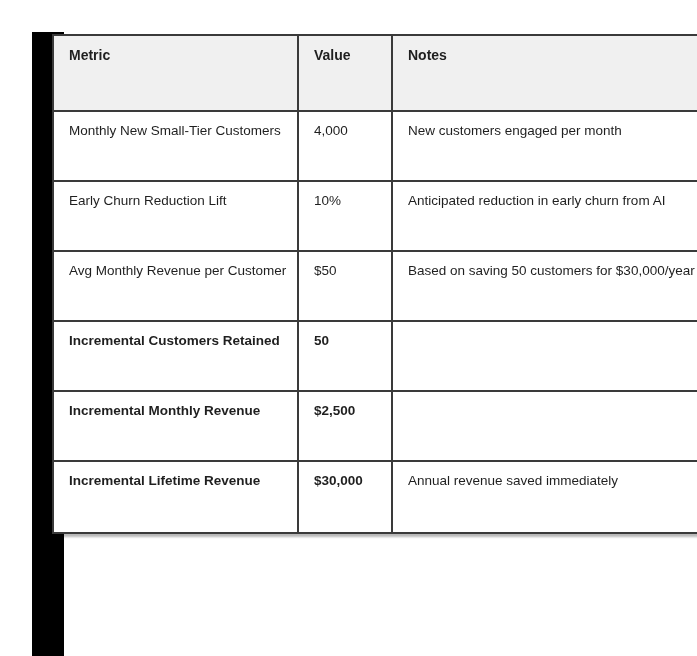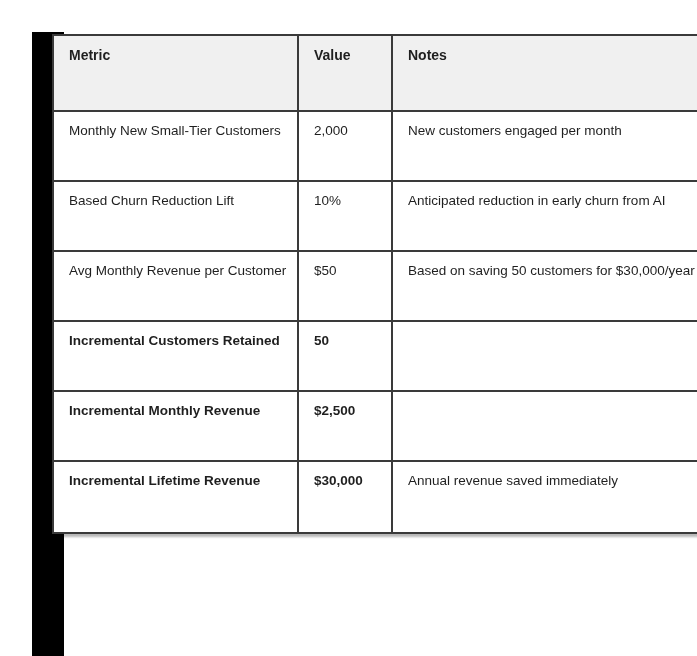--- a/index.html
+++ b/index.html
@@ -60,25 +60,25 @@
     <thead>
       <tr>
         <th>Metric</th>
         <th>Value</th>
         <th>Notes</th>
       </tr>
     </thead>
     <tbody>
         <tr>
           <td>Monthly New Small-Tier Customers</td>
-          <td>2,000</td>
+          <td>4,000</td>
           <td>New customers engaged per month</td>
         </tr>
         <tr>
-          <td>Based Churn Reduction Lift</td>
+          <td>Early Churn Reduction Lift</td>
           <td>10%</td>
           <td>Anticipated reduction in early churn from AI</td>
         </tr>
         <tr>
           <td>Avg Monthly Revenue per Customer</td>
           <td>$50</td>
           <td>Based on saving 50 customers for $30,000/year</td>
         </tr>
         <tr class="emphasis">
           <td>Incremental Customers Retained</td>

